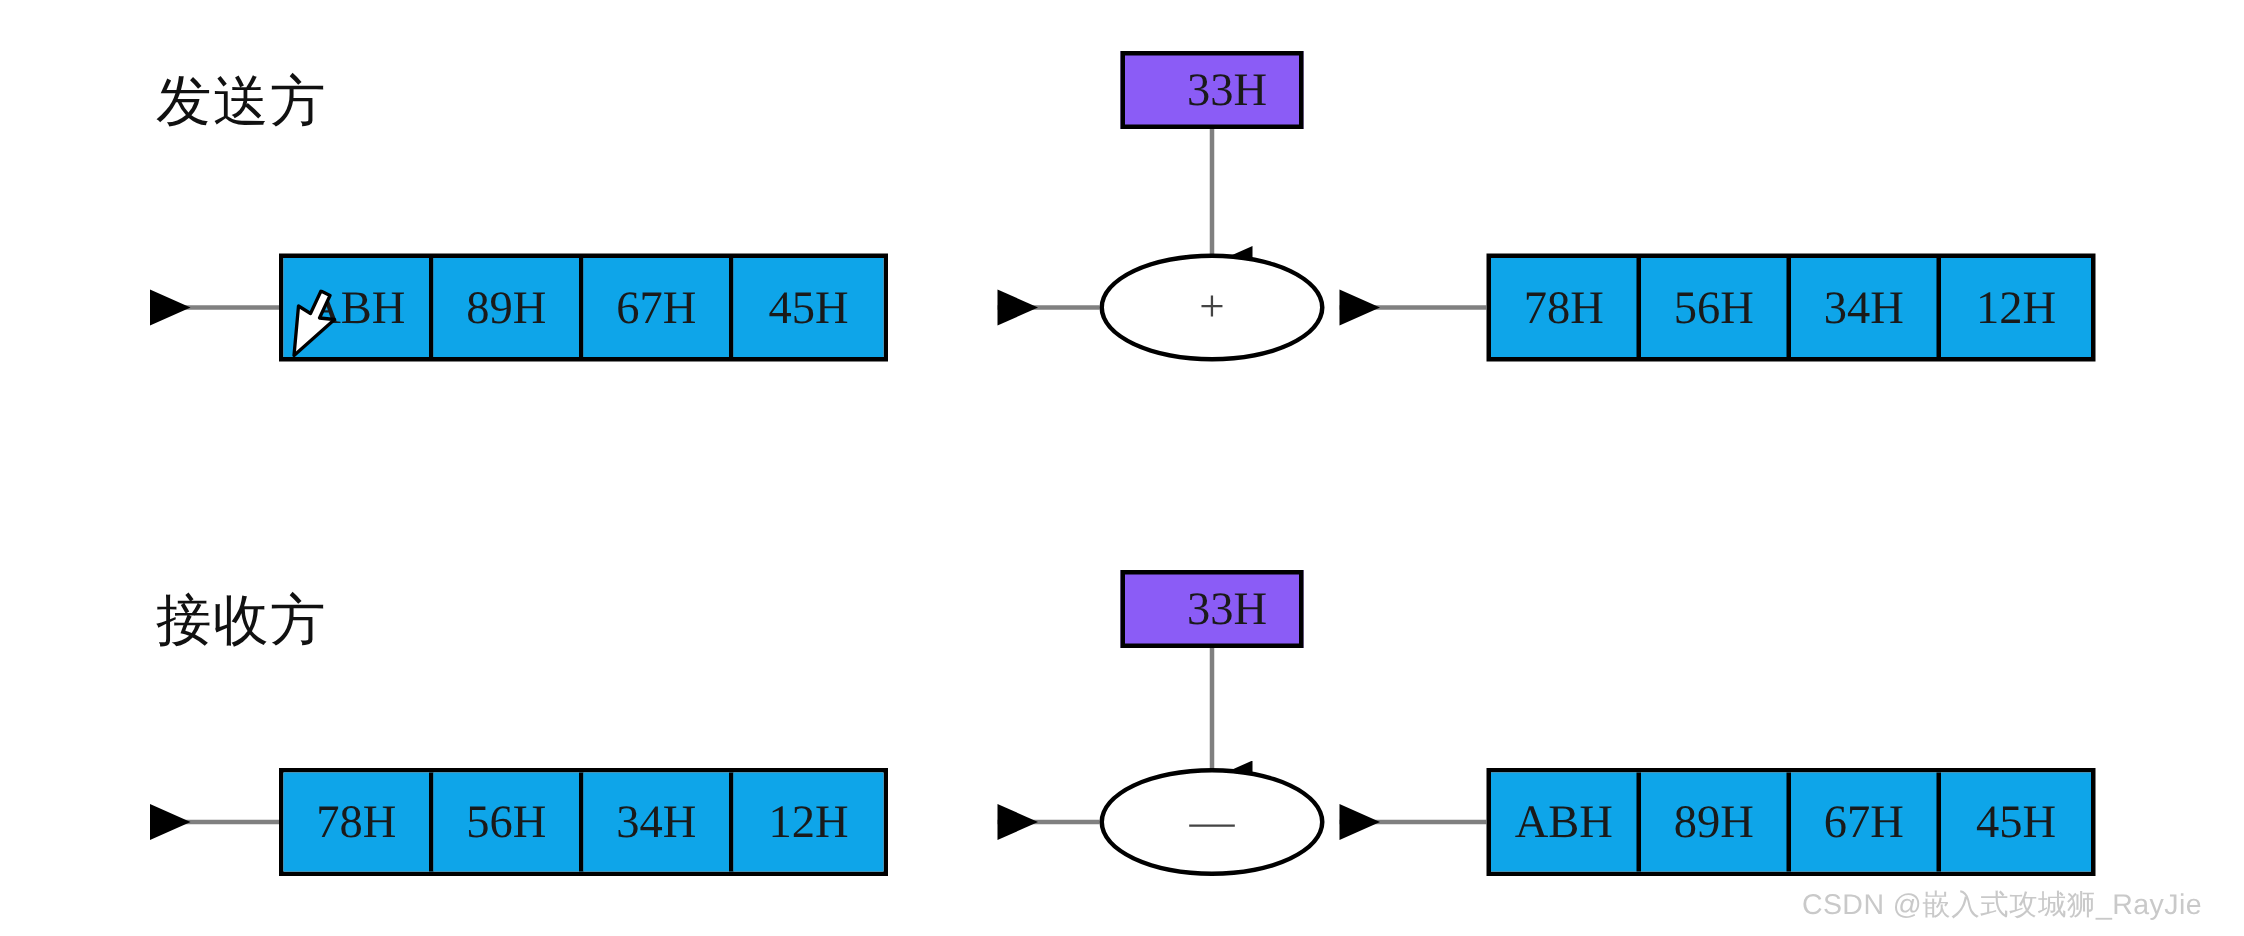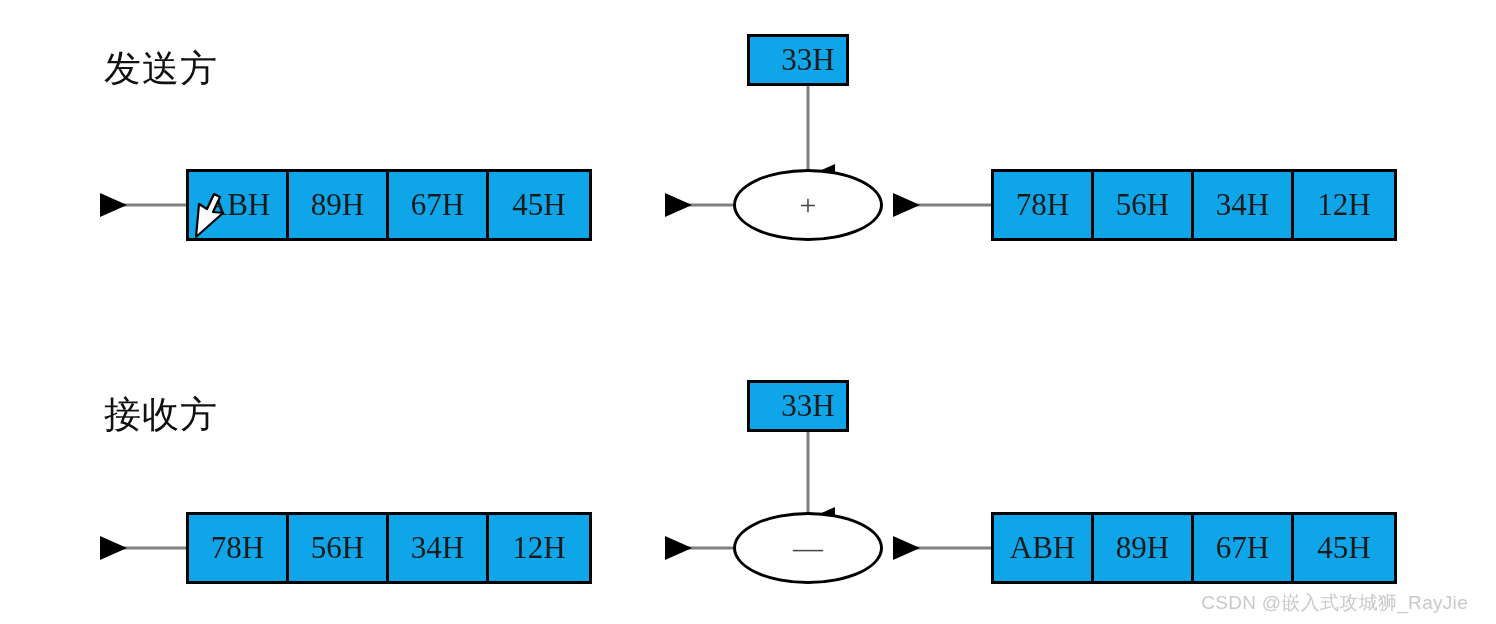--- a/index.html
+++ b/index.html
@@ -58,25 +58,25 @@
   .byte-cell:last-child { border-right: none; }
 
   #strip-sender-out { left: 186px;  top: 169px; }
   #strip-sender-in  { left: 991px;  top: 169px; }
   #strip-recv-out   { left: 186px;  top: 512px; }
   #strip-recv-in    { left: 991px;  top: 512px; }
 
   
   .key-box {
     position: absolute;
-    width: 102px;
+    width: 122px;
     height: 52px;
     border: 3px solid #000000;
     box-sizing: border-box;
-    background: #0ea5e9;
+    background: #8b5cf6;
     display: flex;
     align-items: center;
     justify-content: center;
     font-size: 31px;
     color: #1a1a1a;
     padding-left: 20px;
   }
   #key-box-top    { left: 747px; top: 34px; }
   #key-box-bottom { left: 747px; top: 380px; }
 

